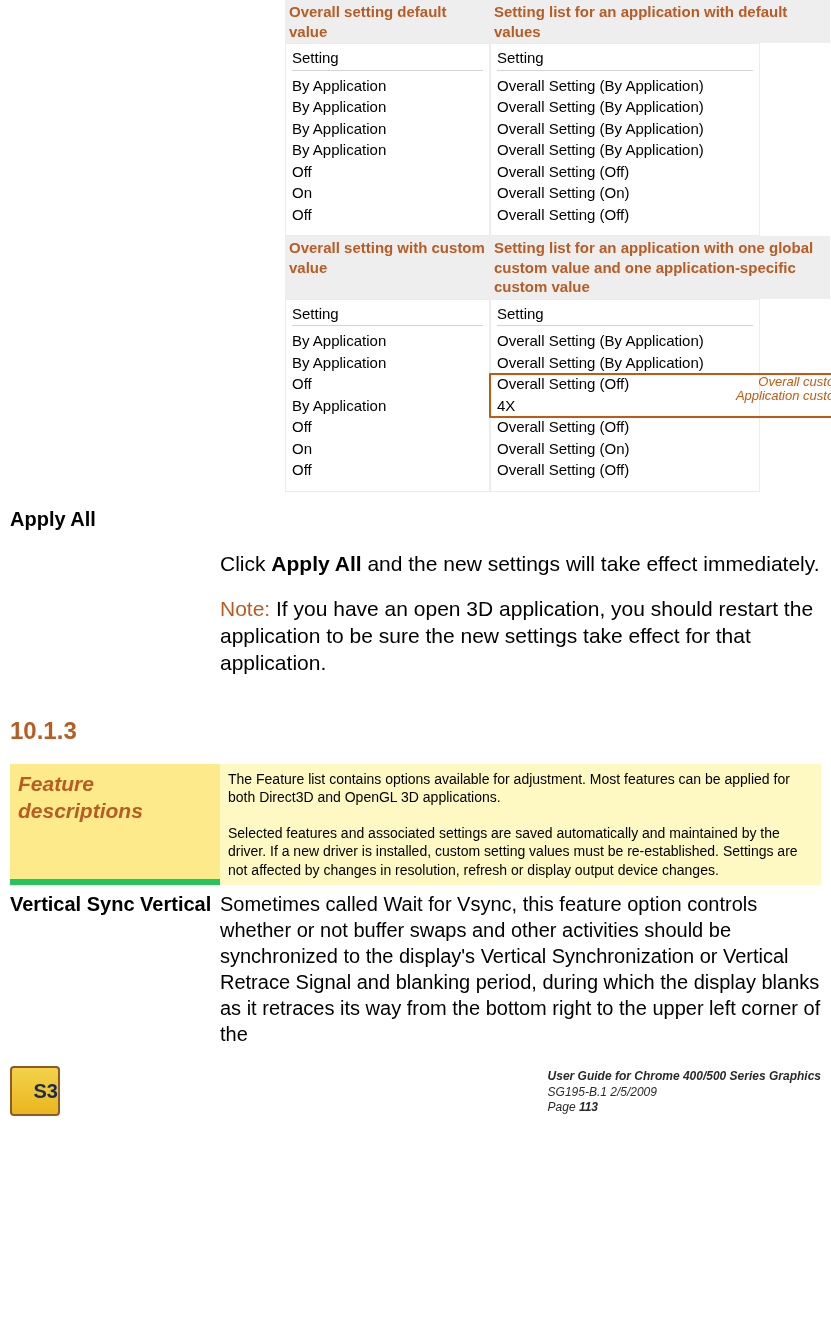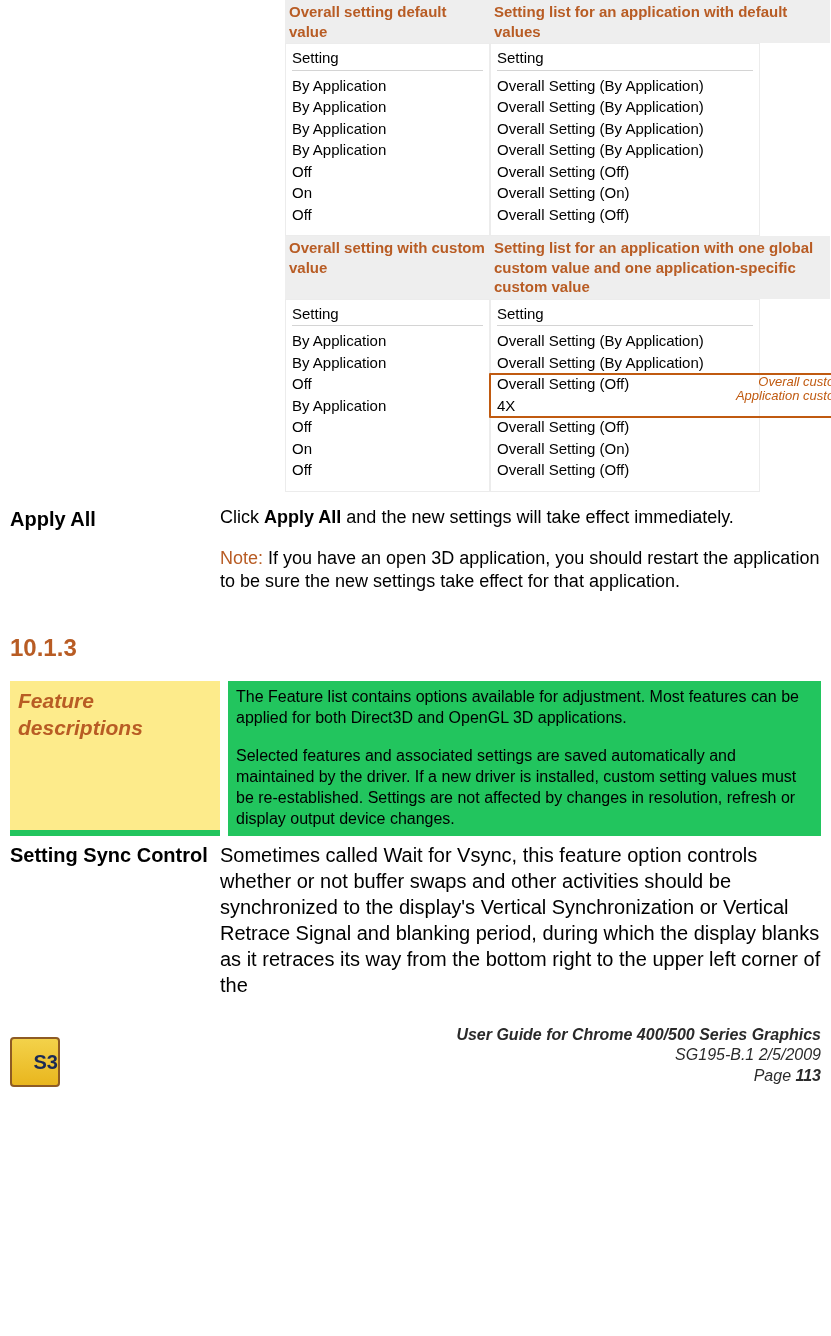--- a/index.html
+++ b/index.html
@@ -49,51 +49,51 @@
     position: absolute; border: 2px solid #c05a10; border-radius:1px;
     left: -2px; right: -90px; padding: 0 2px 0 0;
     font-size: 13px; font-style: italic; color: #c05a10;
     line-height: 1.15;
   }
   .annot-line { text-align: right; white-space: nowrap; font-style: italic;}
 
   
   .apply-block { margin-top: 14px; }
   .apply-label { font-size: 20px; font-weight: bold; }
-  .apply-body { font-size: 18px; }
+  .apply-body { font-size: 21px; margin-top: 44px; }
   .note-word { color: #b85c24; }
 
   
   .section-heading { color: #b85c24; font-size: 24px; font-weight: bold; margin: 38px 0 18px 0; display:flex; gap:18px;}
   .section-number {}
 
   
   .feature-row { display:flex; }
   .feature-left {
     width: 210px; flex:0 0 210px; background:#fdeb8b;
     padding: 6px 8px; font-size: 21px; font-weight: bold; color:#b85c24; font-style: italic;
     border-bottom: 6px solid #22c55e; 
   }
   .feature-right {
-    flex:1; background:#22c55e; padding:6px 8px; font-size:16px;margin-left:8px;
+    flex:1; background:#fef9c3; padding:6px 8px; font-size:14px;
   }
   .vsync-row { display:flex; margin-top: 6px; }
   .vsync-left { width:210px; flex:0 0 210px; font-size:20px; font-weight:bold; padding-right:8px;}
   .vsync-right { flex:1; font-size:20px; }
 
   
   .footer { display:flex; align-items:flex-end; margin-top:18px; border-top:1px solid #fff; }
   .logo-box {
     width:50px; height:50px; border:2px solid #8e5b24;
     background: linear-gradient(#f3d24a,#e9b61e); border-radius:4px;
     display:flex; align-items:center; justify-content:flex-end;
     font-weight:bold; color:#1a2a55; font-size:20px;
   }
   .logo-sub { position:absolute; font-size:7px; color:#1a2a55; margin-top:34px; letter-spacing:0.5px;}
-  .footer-right { margin-left:auto; text-align:right; font-size:16px;margin-top:8px; }
+  .footer-right { margin-left:auto; text-align:left; font-size:12px; }
   .footer-title { font-weight:bold; font-style:italic; color:#2a2a2a;}
   .footer-meta { font-style:italic; color:#2a2a2a; }
   .footer-page { font-style:italic; color:#2a2a2a; }
   .footer-page b { }
 
   .spacer { height: 18px; }
 </style>
 </head>
 <body>
 
@@ -185,21 +185,21 @@
   <div class="feature-row">
     <div class="feature-left">Feature descriptions</div>
     <div class="feature-right">
       <div>The Feature list contains options available for adjustment. Most features can be applied for both Direct3D and OpenGL 3D applications.</div>
       <div class="spacer"></div>
       <div>Selected features and associated settings are saved automatically and maintained by the driver. If a new driver is installed, custom setting values must be re-established. Settings are not affected by changes in resolution, refresh or display output device changes.</div>
     </div>
   </div>
 
   <div class="vsync-row">
-    <div class="vsync-left">Setting Sync Control</div>
+    <div class="vsync-left">Vertical Sync Vertical</div>
     <div class="vsync-right">Sometimes called Wait for Vsync, this feature option controls whether or not buffer swaps and other activities should be synchronized to the display's Vertical Synchronization or Vertical Retrace Signal and blanking period, during which the display blanks as it retraces its way from the bottom right to the upper left corner of the</div>
   </div>
 
   <div class="footer">
     <div style="position:relative">
       <div class="logo-box">
         <span>S3</span>
       </div>
       <div class="logo-sub">GRAPHICS</div>
     </div>

